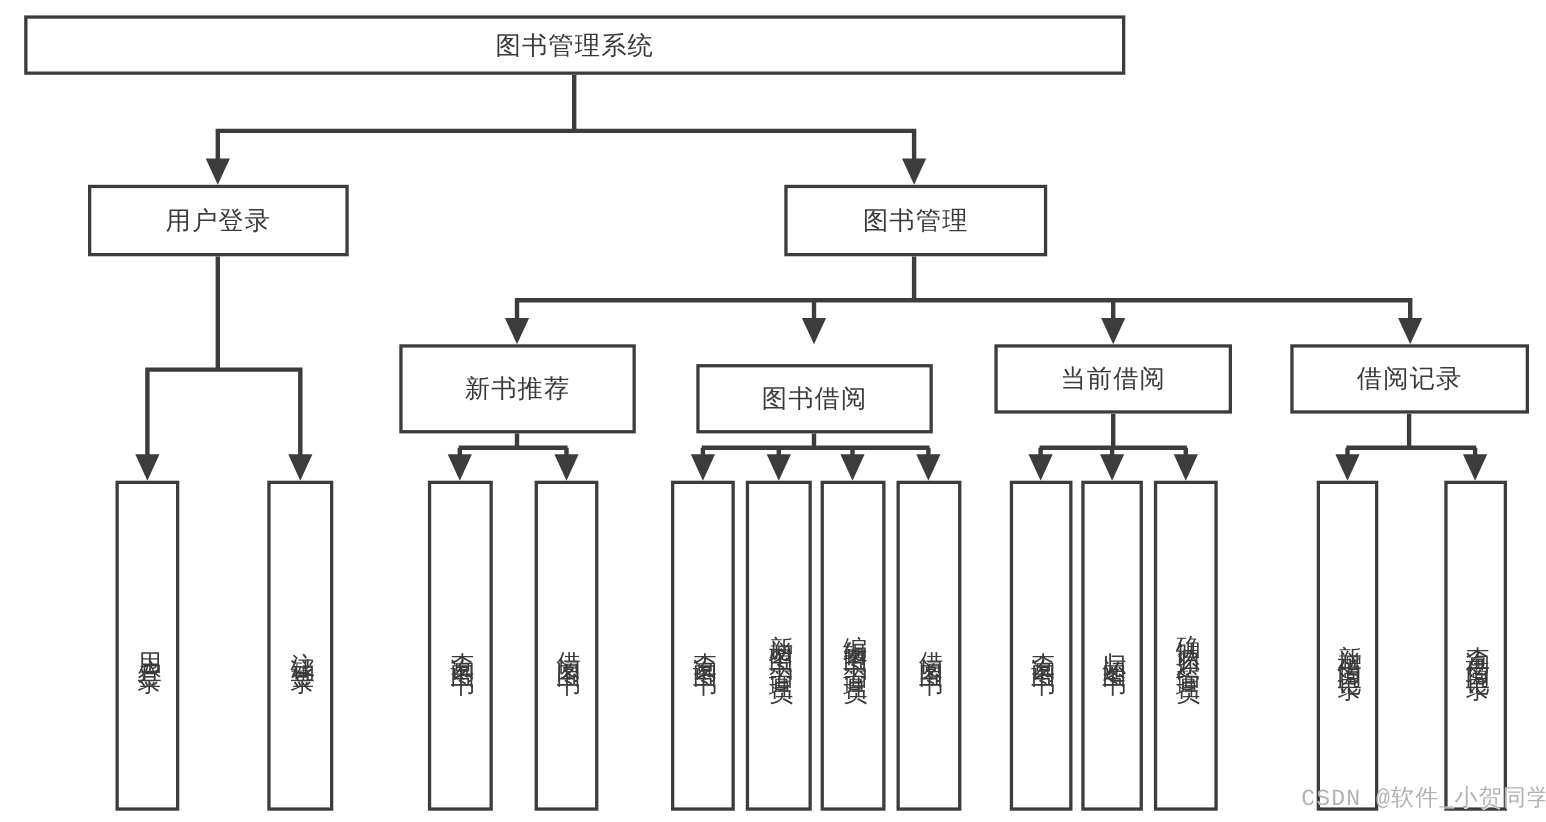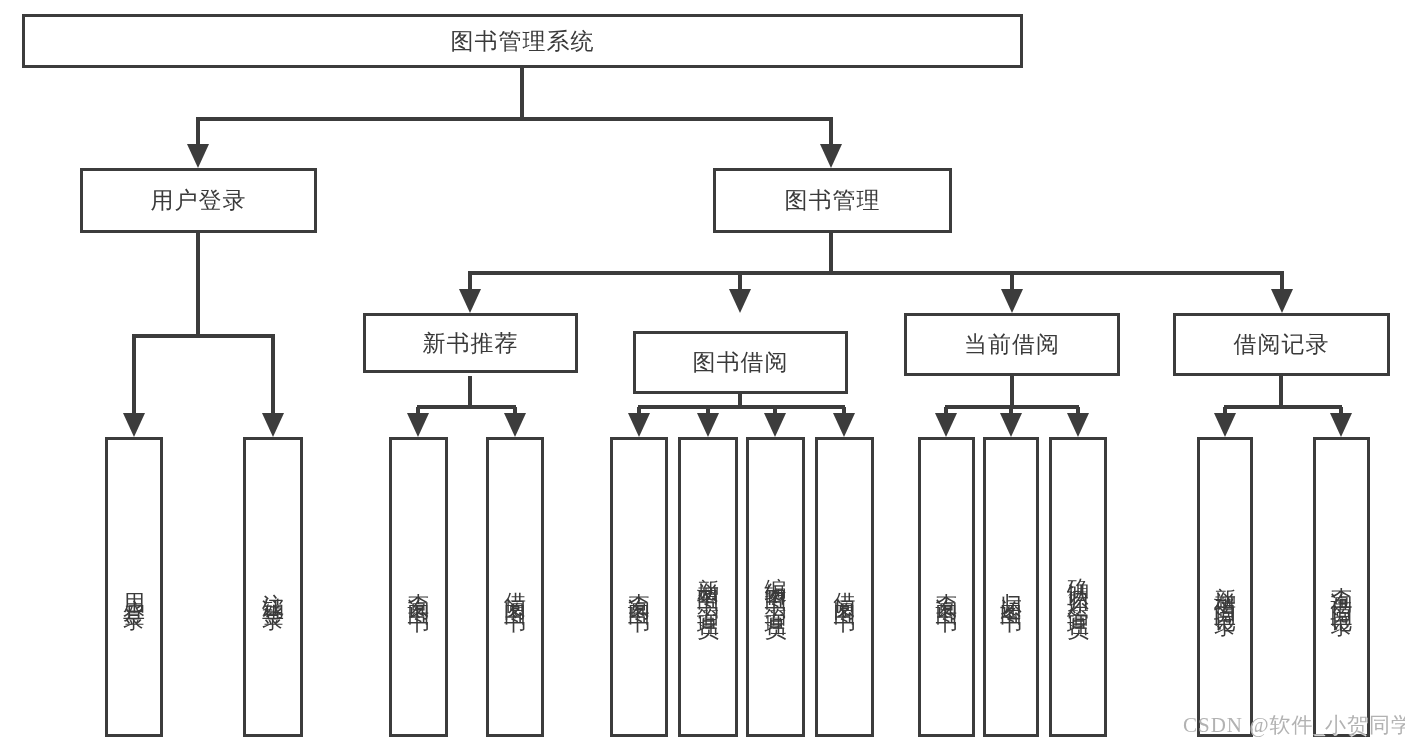--- a/index.html
+++ b/index.html
@@ -8,21 +8,21 @@
     --box-background: #ffffff;
     --watermark: #b2b2b2;
   }
   * { box-sizing: border-box; }
   html, body { margin: 0; padding: 0; background: #ffffff; }
   .canvas {
     position: relative;
     width: 1405px;
     height: 747px;
     background: var(--box-background);
-    font-family: Liberation Serif, serif;
+    font-family: Liberation Mono, monospace;
     color: var(--text);
     overflow: hidden;
   }
   svg.wires {
     position: absolute;
     left: 0; top: 0;
     width: 1405px; height: 747px;
     z-index: 1;
   }
   svg.wires path {
@@ -139,21 +139,21 @@
     <span>图书管理系统</span>
   </div>
 
   <div class="hbox" style="left:80px; top:168px; width:237px; height:65px;">
     <span>用户登录</span>
   </div>
   <div class="hbox" style="left:713px; top:168px; width:239px; height:65px;">
     <span>图书管理</span>
   </div>
 
-  <div class="hbox" style="left:363px; top:313px; width:215px; height:60px;">
+  <div class="hbox" style="left:363px; top:313px; width:215px; height:81px;">
     <span>新书推荐</span>
   </div>
   <div class="hbox" style="left:633px; top:313px; width:215px; height:63px;margin-top:18px;">
     <span>图书借阅</span>
   </div>
   <div class="hbox" style="left:1173px; top:313px; width:217px; height:63px;">
     <span>借阅记录</span>
   </div>
   <div class="hbox" style="left:904px; top:313px; width:216px; height:63px;">
     <span>当前借阅</span>

